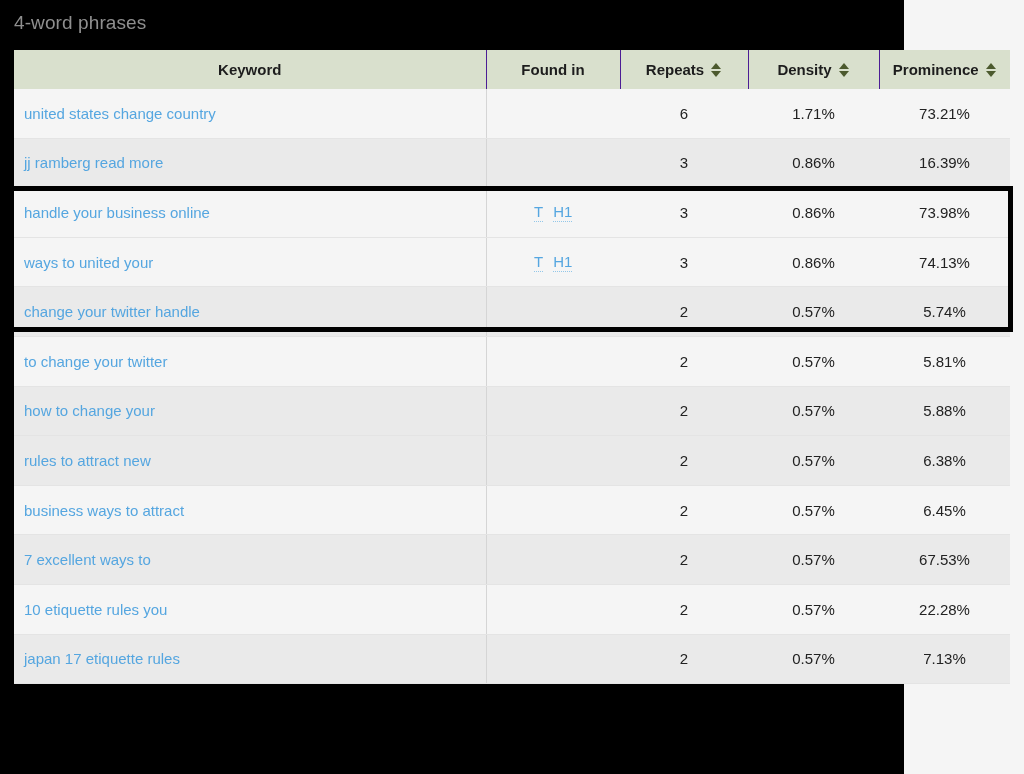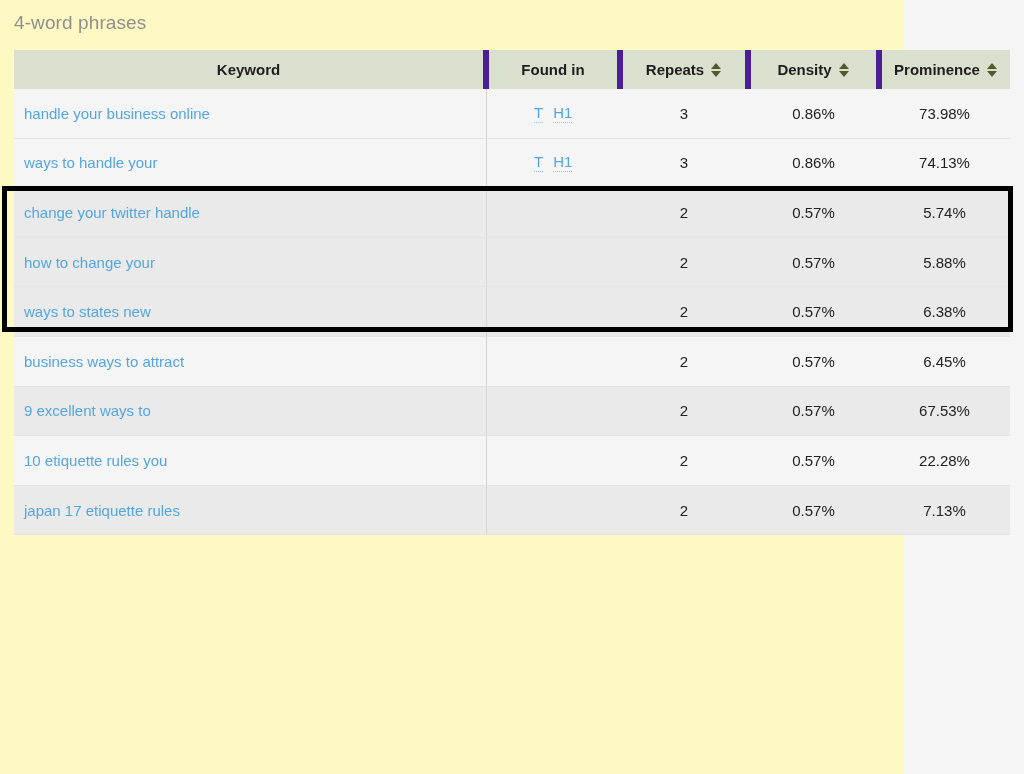--- a/index.html
+++ b/index.html
@@ -12,21 +12,21 @@
     background: #f5f5f5;
     font-family: "Liberation Sans", "DejaVu Sans", sans-serif;
     overflow: hidden;
     position: relative;
   }
 
   .page {
     position: relative;
     width: 904px;
     height: 774px;
-    background: #fef9c3;
+    background: #000000;
     box-sizing: border-box;
   }
 
   .section-title {
     position: absolute;
     left: 14px;
     top: 10px;
     font-size: 19px;
     color: #8f8f8f;
     font-weight: 400;
@@ -56,21 +56,21 @@
 
   thead th {
     background: #d9e0cd;
     color: #1d1d1d;
     font-weight: 700;
     font-size: 15px;
     height: 39px;
     padding: 0;
     text-align: center;
     vertical-align: middle;
-    border-right: 6px solid #4c1d95;
+    border-right: 1px solid #4c1d95;
     position: relative;
   }
   thead th:last-child { border-right: none; }
 
   .th-inner {
     display: flex;
     align-items: center;
     justify-content: center;
     gap: 7px;
     height: 39px;
@@ -205,69 +205,90 @@
               <span class="sort-icon">
                   <i class="up"></i>
                   <i class="down"></i>
                 </span>
             </div>
           </th>
         </tr>
       </thead>
       <tbody id="kw-body">
           <tr class="odd">
+            <td class="keyword-cell"><a class="kw-link" href="#">united states change country</a></td>
+            <td class="foundin-cell"></td>
+            <td class="num-cell">6</td>
+            <td class="num-cell">1.71%</td>
+            <td class="num-cell">73.21%</td>
+          </tr>
+          <tr class="even">
+            <td class="keyword-cell"><a class="kw-link" href="#">jj ramberg read more</a></td>
+            <td class="foundin-cell"></td>
+            <td class="num-cell">3</td>
+            <td class="num-cell">0.86%</td>
+            <td class="num-cell">16.39%</td>
+          </tr>
+          <tr class="odd">
             <td class="keyword-cell"><a class="kw-link" href="#">handle your business online</a></td>
             <td class="foundin-cell"><span class="found-links">
                 <a class="tag-link" href="#">T</a>
                 <a class="tag-link" href="#">H1</a>
               </span></td>
             <td class="num-cell">3</td>
             <td class="num-cell">0.86%</td>
             <td class="num-cell">73.98%</td>
           </tr>
           <tr class="odd">
-            <td class="keyword-cell"><a class="kw-link" href="#">ways to handle your</a></td>
+            <td class="keyword-cell"><a class="kw-link" href="#">ways to united your</a></td>
             <td class="foundin-cell"><span class="found-links">
                 <a class="tag-link" href="#">T</a>
                 <a class="tag-link" href="#">H1</a>
               </span></td>
             <td class="num-cell">3</td>
             <td class="num-cell">0.86%</td>
             <td class="num-cell">74.13%</td>
           </tr>
           <tr class="even">
             <td class="keyword-cell"><a class="kw-link" href="#">change your twitter handle</a></td>
             <td class="foundin-cell"></td>
             <td class="num-cell">2</td>
             <td class="num-cell">0.57%</td>
             <td class="num-cell">5.74%</td>
           </tr>
+          <tr class="odd">
+            <td class="keyword-cell"><a class="kw-link" href="#">to change your twitter</a></td>
+            <td class="foundin-cell"></td>
+            <td class="num-cell">2</td>
+            <td class="num-cell">0.57%</td>
+            <td class="num-cell">5.81%</td>
+          </tr>
           <tr class="even">
             <td class="keyword-cell"><a class="kw-link" href="#">how to change your</a></td>
             <td class="foundin-cell"></td>
             <td class="num-cell">2</td>
             <td class="num-cell">0.57%</td>
             <td class="num-cell">5.88%</td>
           </tr>
           <tr class="even">
-            <td class="keyword-cell"><a class="kw-link" href="#">ways to states new</a></td>
+            <td class="keyword-cell"><a class="kw-link" href="#">rules to attract new</a></td>
             <td class="foundin-cell"></td>
             <td class="num-cell">2</td>
             <td class="num-cell">0.57%</td>
             <td class="num-cell">6.38%</td>
           </tr>
           <tr class="odd">
             <td class="keyword-cell"><a class="kw-link" href="#">business ways to attract</a></td>
             <td class="foundin-cell"></td>
             <td class="num-cell">2</td>
             <td class="num-cell">0.57%</td>
             <td class="num-cell">6.45%</td>
           </tr>
           <tr class="even">
-            <td class="keyword-cell"><a class="kw-link" href="#">9 excellent ways to</a></td>
+            <td class="keyword-cell"><a class="kw-link" href="#">7 excellent ways to</a></td>
             <td class="foundin-cell"></td>
             <td class="num-cell">2</td>
             <td class="num-cell">0.57%</td>
             <td class="num-cell">67.53%</td>
           </tr>
           <tr class="odd">
             <td class="keyword-cell"><a class="kw-link" href="#">10 etiquette rules you</a></td>
             <td class="foundin-cell"></td>
             <td class="num-cell">2</td>
             <td class="num-cell">0.57%</td>

